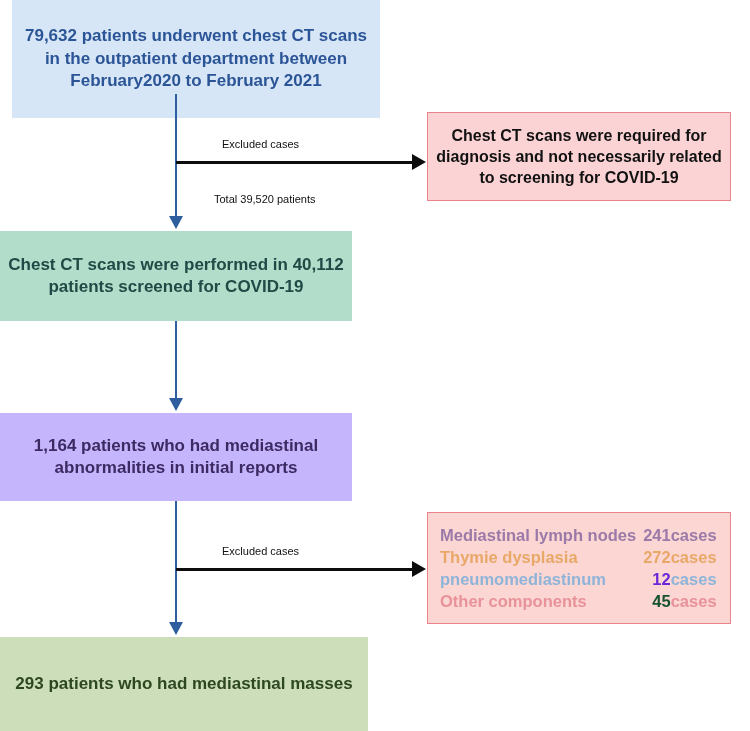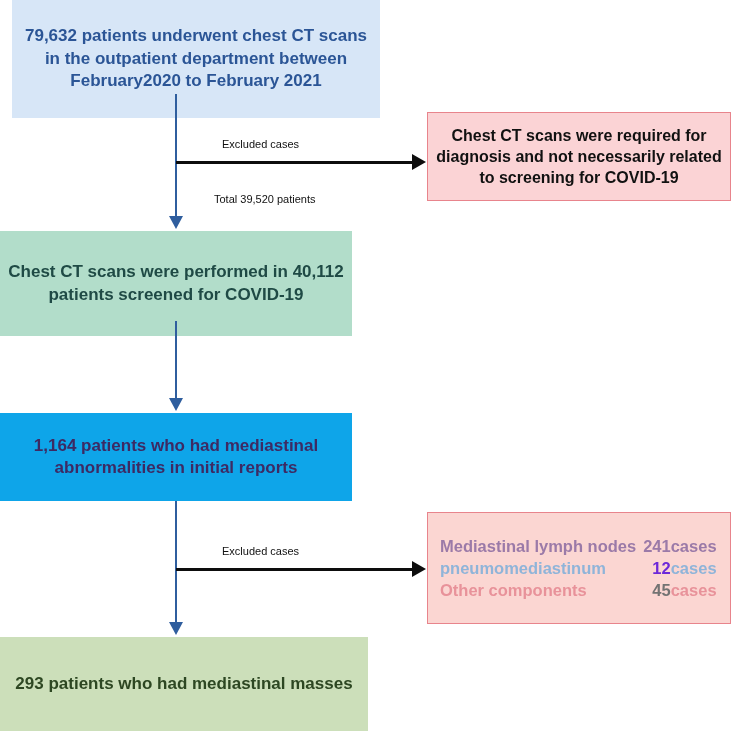--- a/index.html
+++ b/index.html
@@ -37,30 +37,30 @@
   .node-blue {
     left: 12px;  top: 0px;
     width: 368px; height: 118px;
     background: #d7e6f7;
     color: #2b5596;
     font-size: 17px;
     padding: 0 8px;
   }
   .node-green1 {
     left: 0px;  top: 231px;
-    width: 352px; height: 105px;
+    width: 352px; height: 90px;
     background: #b2ddca;
     color: #1f4a45;
     font-size: 17px;
     padding: 0 8px;
   }
   .node-lavender {
     left: 0px;  top: 413px;
     width: 352px; height: 88px;
-    background: #0ea5e9;
+    background: #c4b5fd;
     color: #3d2a63;
     font-size: 17px;
     padding: 0 20px;
     justify-content: flex-end;
   }
   .node-green2 {
     left: 0px;  top: 637px;
     width: 368px; height: 94px;
     background: #ccdfba;
     color: #2d4722;
@@ -176,27 +176,32 @@
 
   <div class="node node-red2">
     <table class="breakdown">
       <tbody>
         <tr>
           <td class="bd-label" style="color:#9b7aa8">Mediastinal lymph nodes</td>
           <td class="bd-count" style="color:#9b7aa8">241</td>
           <td class="bd-unit" style="color:#9b7aa8">cases</td>
         </tr>
         <tr>
+          <td class="bd-label" style="color:#e8a868">Thymie dysplasia</td>
+          <td class="bd-count" style="color:#e8a868">272</td>
+          <td class="bd-unit" style="color:#e8a868">cases</td>
+        </tr>
+        <tr>
           <td class="bd-label" style="color:#8fb4d9">pneumomediastinum</td>
           <td class="bd-count" style="color:#6d28d9">12</td>
           <td class="bd-unit" style="color:#8fb4d9">cases</td>
         </tr>
         <tr>
           <td class="bd-label" style="color:#e8929a">Other components</td>
-          <td class="bd-count" style="color:#737373">45</td>
+          <td class="bd-count" style="color:#14532d">45</td>
           <td class="bd-unit" style="color:#e8929a">cases</td>
         </tr>
       </tbody>
     </table>
   </div>
 
   <div class="node node-green2">
     <span class="txt">293 patients who had mediastinal masses</span>
   </div>
 

